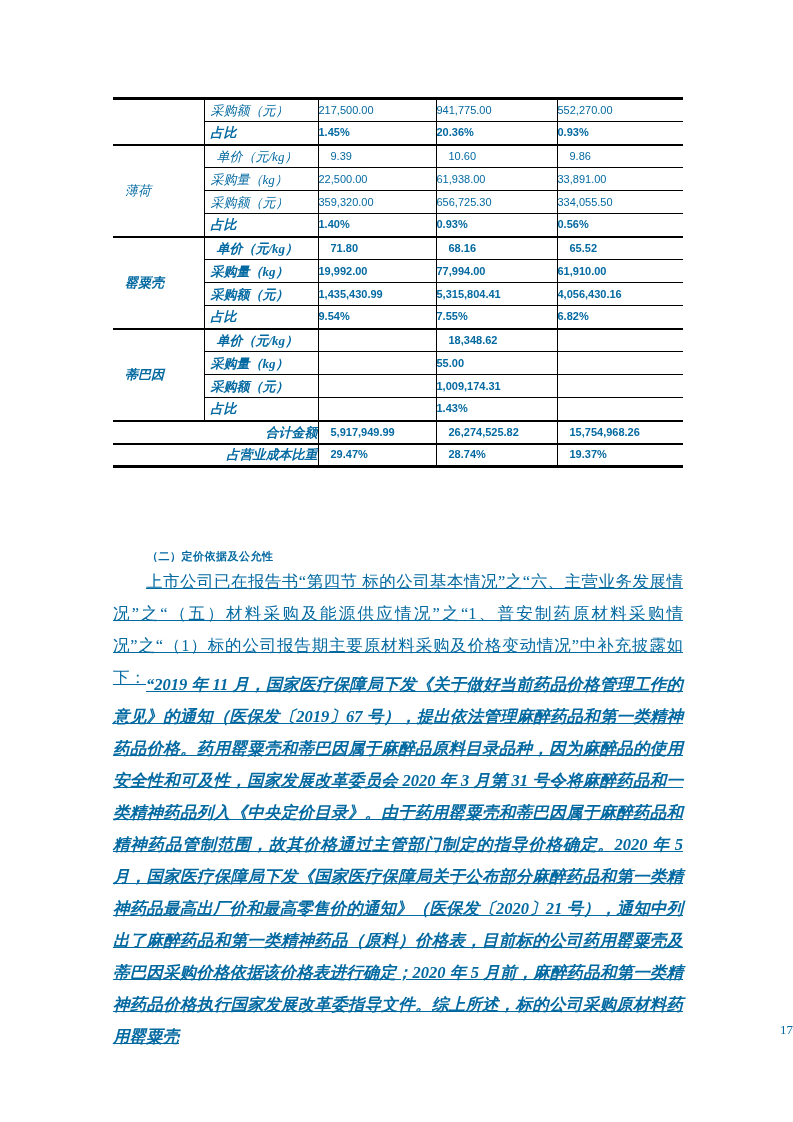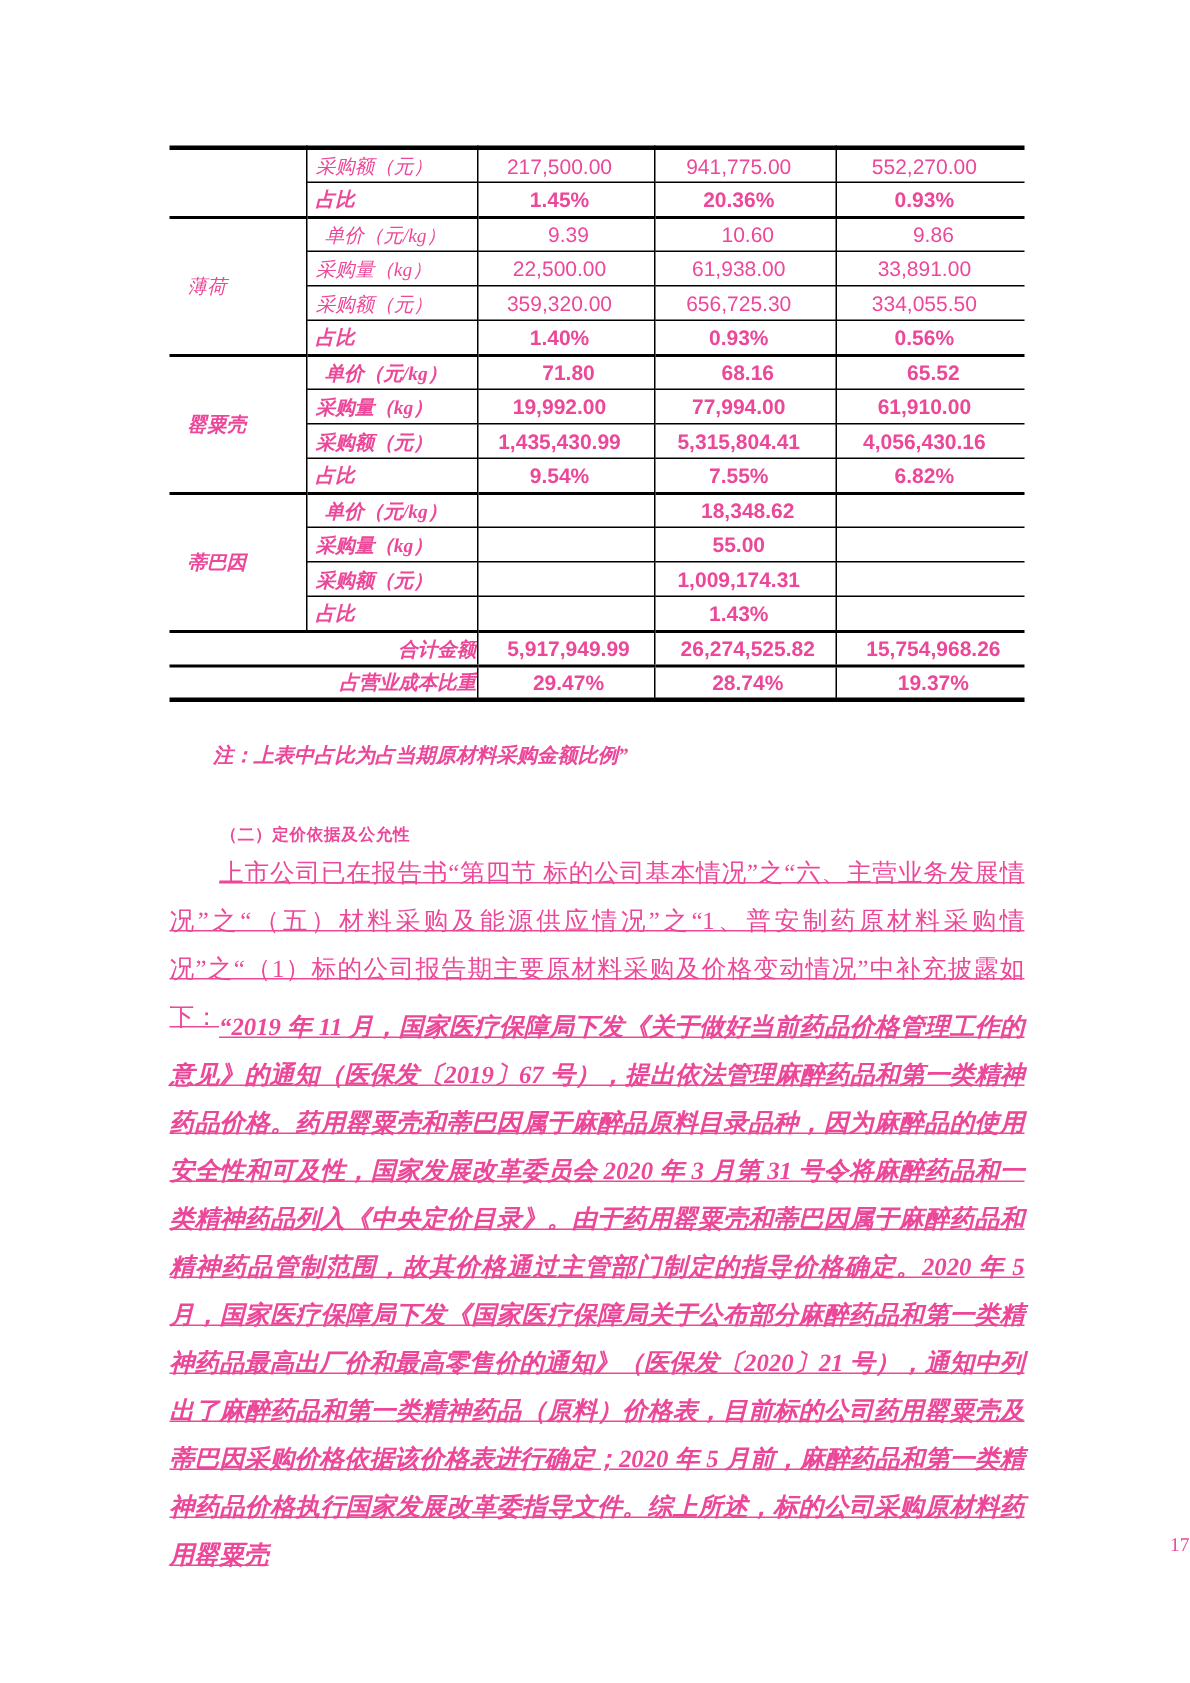--- a/index.html
+++ b/index.html
@@ -2,21 +2,21 @@
 <html><head>
 <meta charset="utf-8">
 <style>
   * { box-sizing: border-box; }
   html, body { margin: 0; padding: 0; background: #ffffff; }
   .page {
     position: relative;
     width: 793px;
     height: 1122px;
     background: #ffffff;
-    color: #ec4899;
+    color: #0369a1;
     font-family: "Liberation Serif", "DejaVu Serif", serif;
     overflow: hidden;
   }
 
   
   .proc-table {
     position: absolute;
     left: 113px;
     top: 97px;
     width: 570px;
@@ -36,24 +36,24 @@
     white-space: nowrap;
   }
   .proc-table tr.sep td { border-top: 2px solid #000; padding-left: 12px; }
   .proc-table tr.b td { font-weight: bold; }
   .proc-table td.eL { border-left: none; margin-left: 48px; }
   .proc-table td.eR { border-right: none; }
   .kai { font-style: italic; }
   .proc-table td.item { padding-left: 8px; }
   .proc-table td.lbl  { padding-left: 6px; }
   .proc-table td.val  {
-    text-align: center;
+    text-align: left;
     padding-right: 8px;
     font-family: "Liberation Sans", "DejaVu Sans", sans-serif;
-    font-size: 14px;
+    font-size: 11px;
   }
   .proc-table td.sum { text-align: right; font-weight: bold; }
 
   
   .note {
     position: absolute;
     left: 142px;
     top: 495px;
     font-size: 13.5px;
     font-weight: bold;
@@ -205,21 +205,20 @@
       </tr>
       <tr class="sep b">
         <td class="sum kai eL" colspan="2">占营业成本比重</td>
         <td class="val">29.47%</td>
         <td class="val">28.74%</td>
         <td class="val eR">19.37%</td>
       </tr>
     </tbody>
   </table>
 
-  <div class="note">注：上表中占比为占当期原材料采购金额比例”</div>
 
   <div class="sec-heading">（二）定价依据及公允性</div>
 
   <div class="para para-1">上市公司已在报告书“第四节 标的公司基本情况”之“六、主营业务发展情况”之“（五）材料采购及能源供应情况”之“1、普安制药原材料采购情况”之“（1）标的公司报告期主要原材料采购及价格变动情况”中补充披露如下：</div>
 
   <div class="para para-2">“2019 年 11 月，国家医疗保障局下发《关于做好当前药品价格管理工作的意见》的通知（医保发〔2019〕67 号），提出依法管理麻醉药品和第一类精神药品价格。药用罂粟壳和蒂巴因属于麻醉品原料目录品种，因为麻醉品的使用安全性和可及性，国家发展改革委员会 2020 年 3 月第 31 号令将麻醉药品和一类精神药品列入《中央定价目录》。由于药用罂粟壳和蒂巴因属于麻醉药品和精神药品管制范围，故其价格通过主管部门制定的指导价格确定。2020 年 5 月，国家医疗保障局下发《国家医疗保障局关于公布部分麻醉药品和第一类精神药品最高出厂价和最高零售价的通知》（医保发〔2020〕21 号），通知中列出了麻醉药品和第一类精神药品（原料）价格表，目前标的公司药用罂粟壳及蒂巴因采购价格依据该价格表进行确定；2020 年 5 月前，麻醉药品和第一类精神药品价格执行国家发展改革委指导文件。综上所述，标的公司采购原材料药用罂粟壳</div>
 
   <div class="page-num">17</div>
 
 </div>

